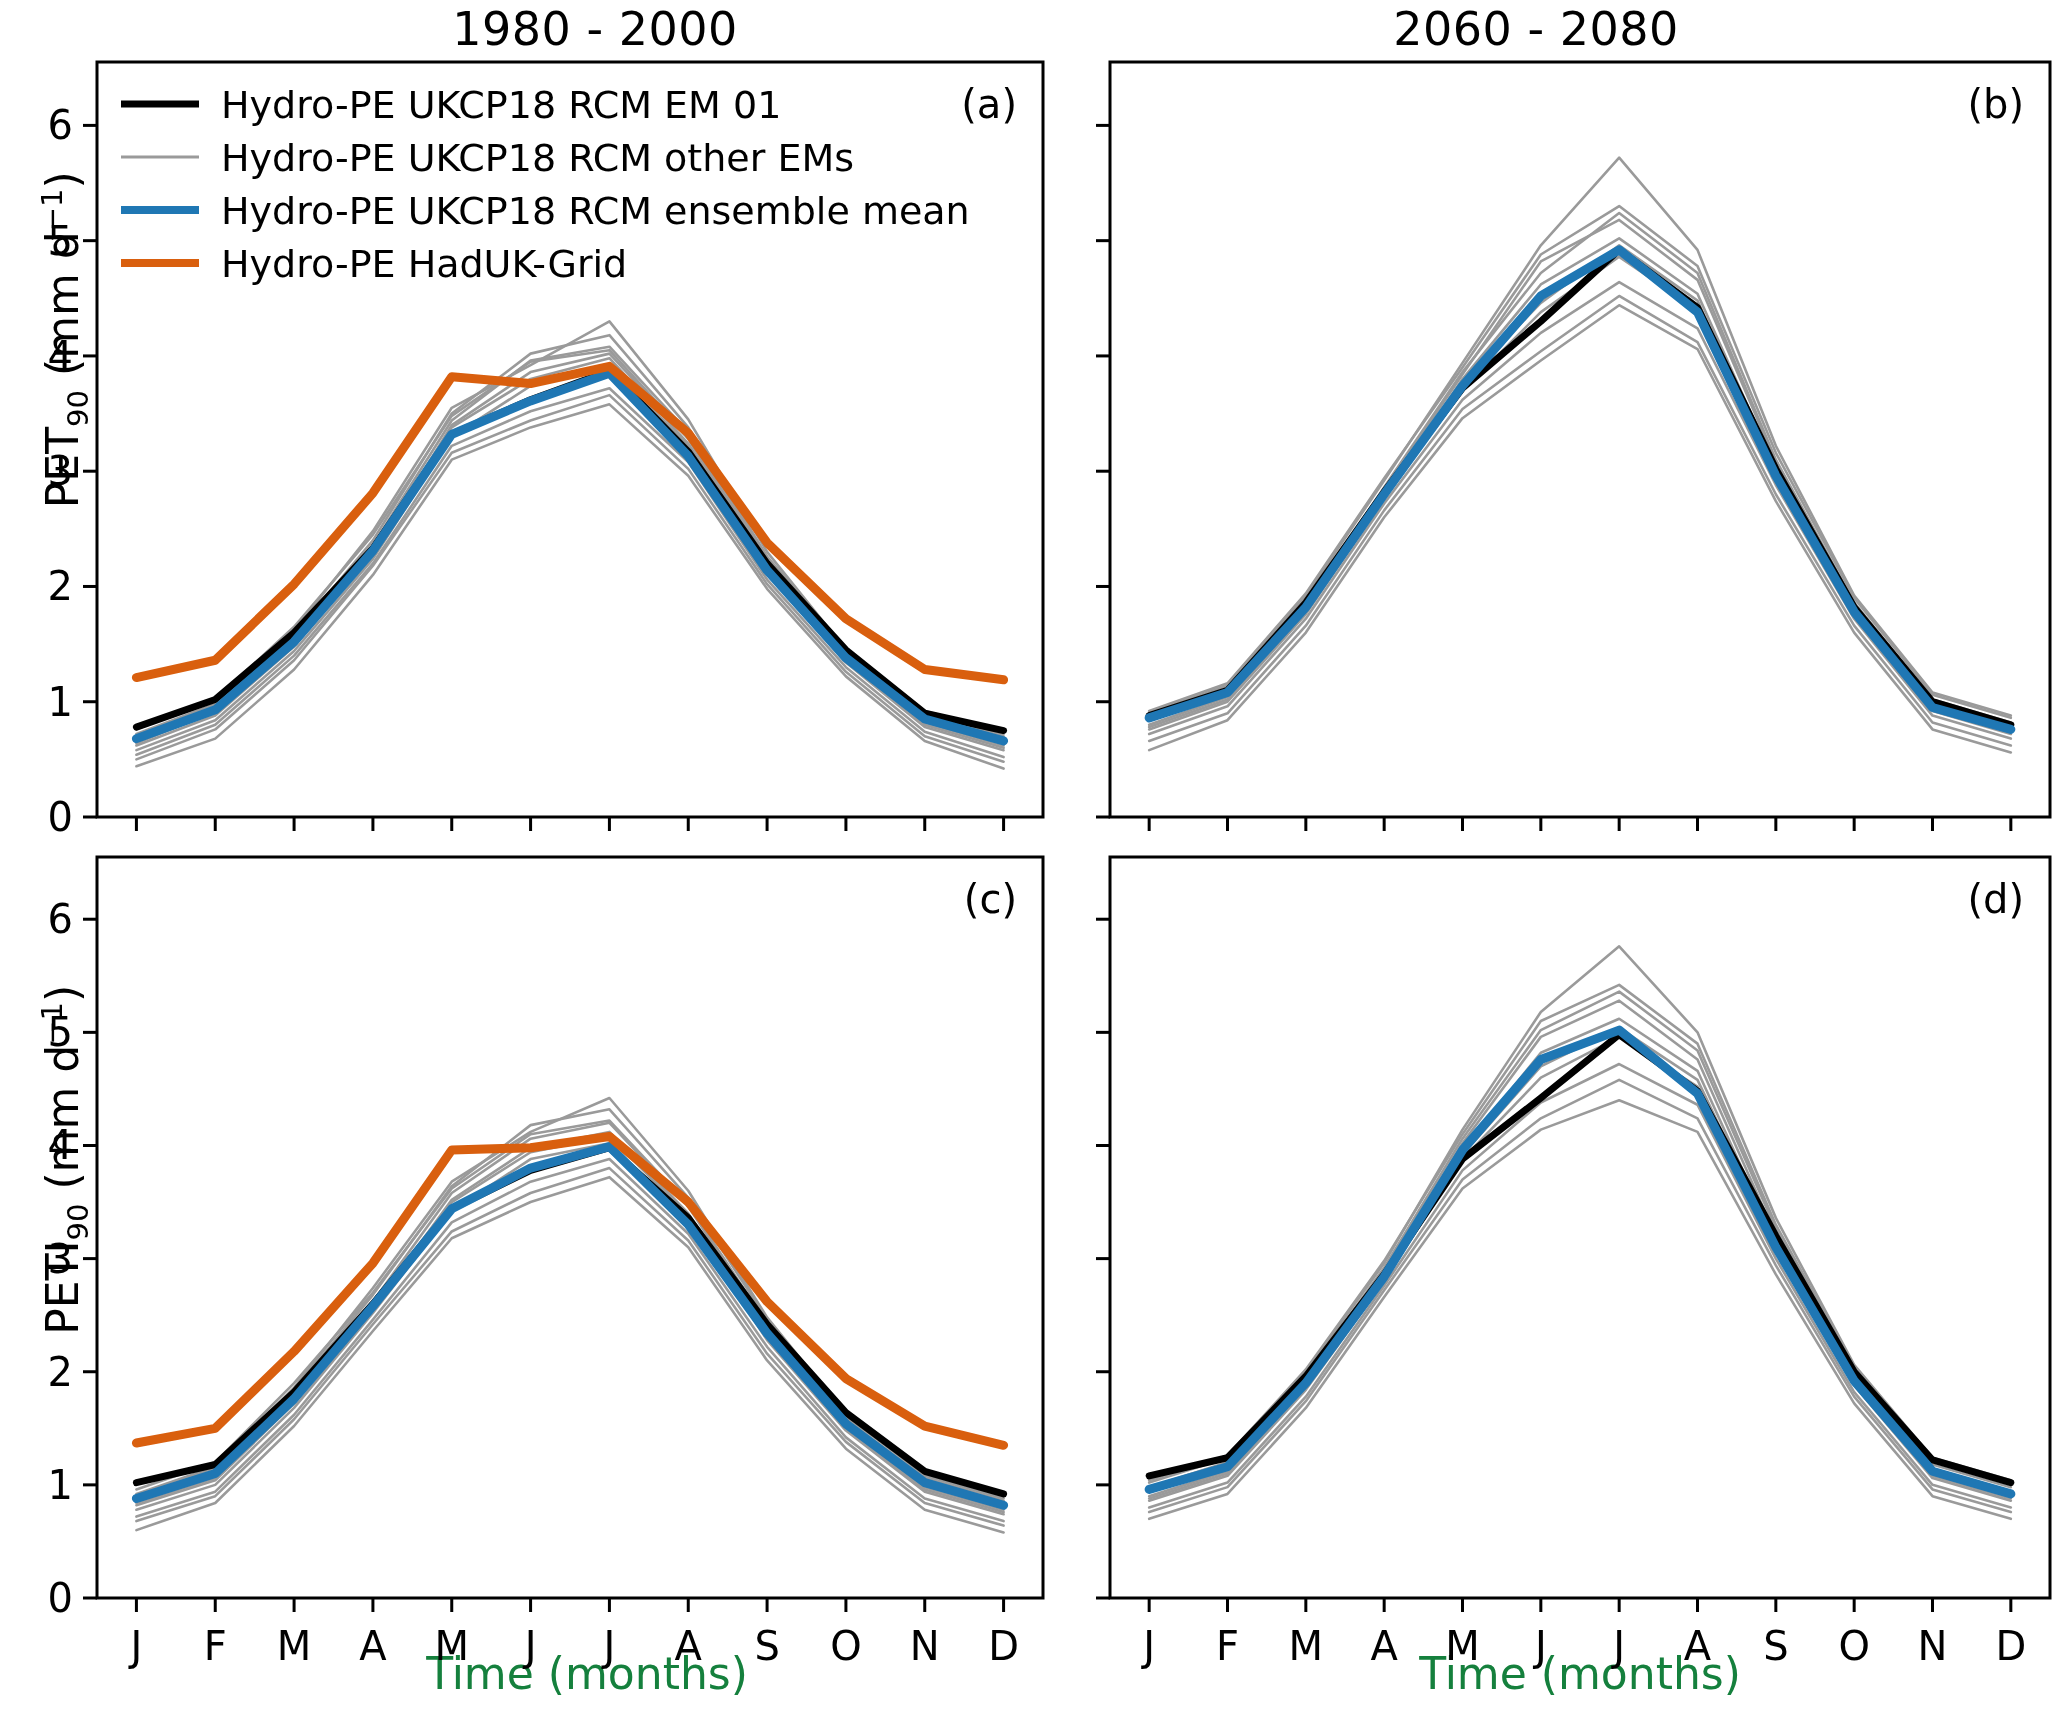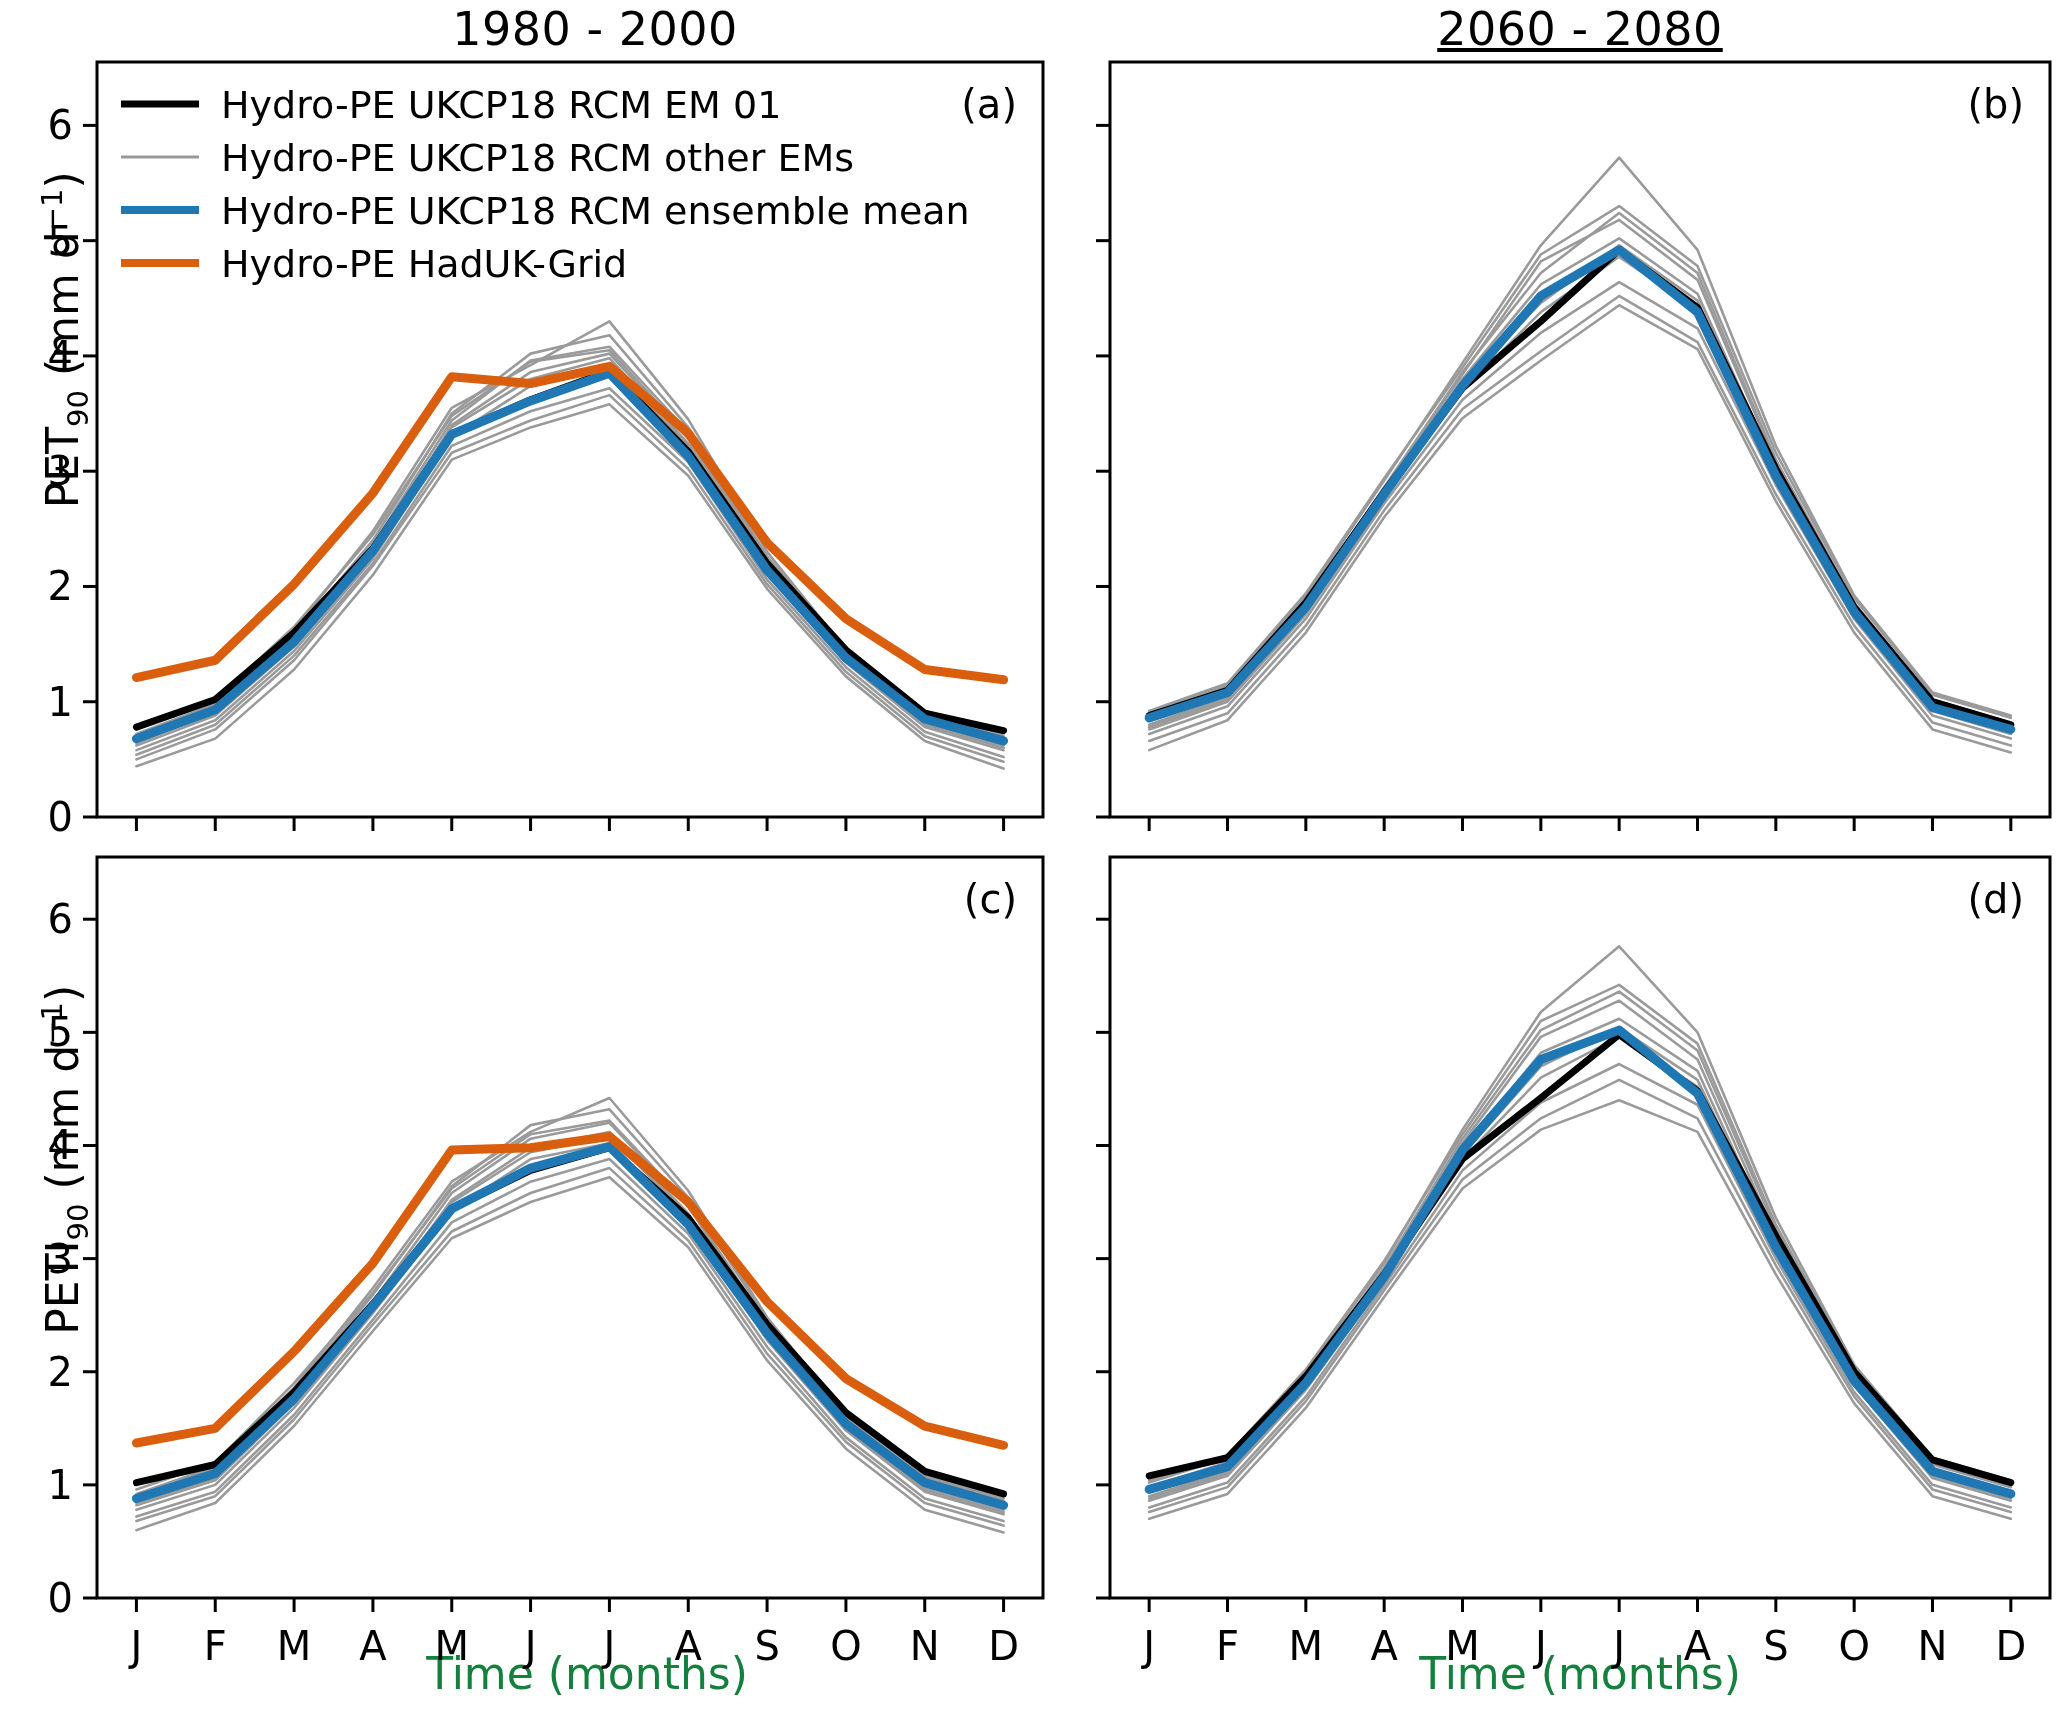--- a/index.html
+++ b/index.html
@@ -14,21 +14,21 @@
   svg{display:block;}
   .sup{font-size:0.66em;vertical-align:super;}
   .sub{font-size:0.66em;vertical-align:sub;}
 </style>
 </head>
 <body>
 
 <div id="figure">
 
   <div class="panel-title" style="left:105px;top:2px;width:980px;">1980 - 2000</div>
-  <div class="panel-title" style="left:1110px;top:2px;width:940px;text-decoration:underline;">2060 - 2080</div>
+  <div class="panel-title" style="left:1066px;top:2px;width:940px;">2060 - 2080</div>
 
   <div class="axis-label-y" style="left:-135px;top:310px;width:400px;text-align:center;transform:rotate(-90deg);">
     <span>PET</span><span class="sub">90</span><span> (mm d</span><span class="sup">−1</span><span>)</span>
   </div>
 
   <div class="axis-label-y" style="left:-135px;top:1130px;width:400px;text-align:center;transform:rotate(-90deg);">
     <span>PETI</span><span class="sub">90</span><span> (mm d</span><span class="sup">−1</span><span>)</span>
   </div>
 
   <div class="axis-label-x" style="left:97px;top:1648px;width:980px;">Time (months)</div>

